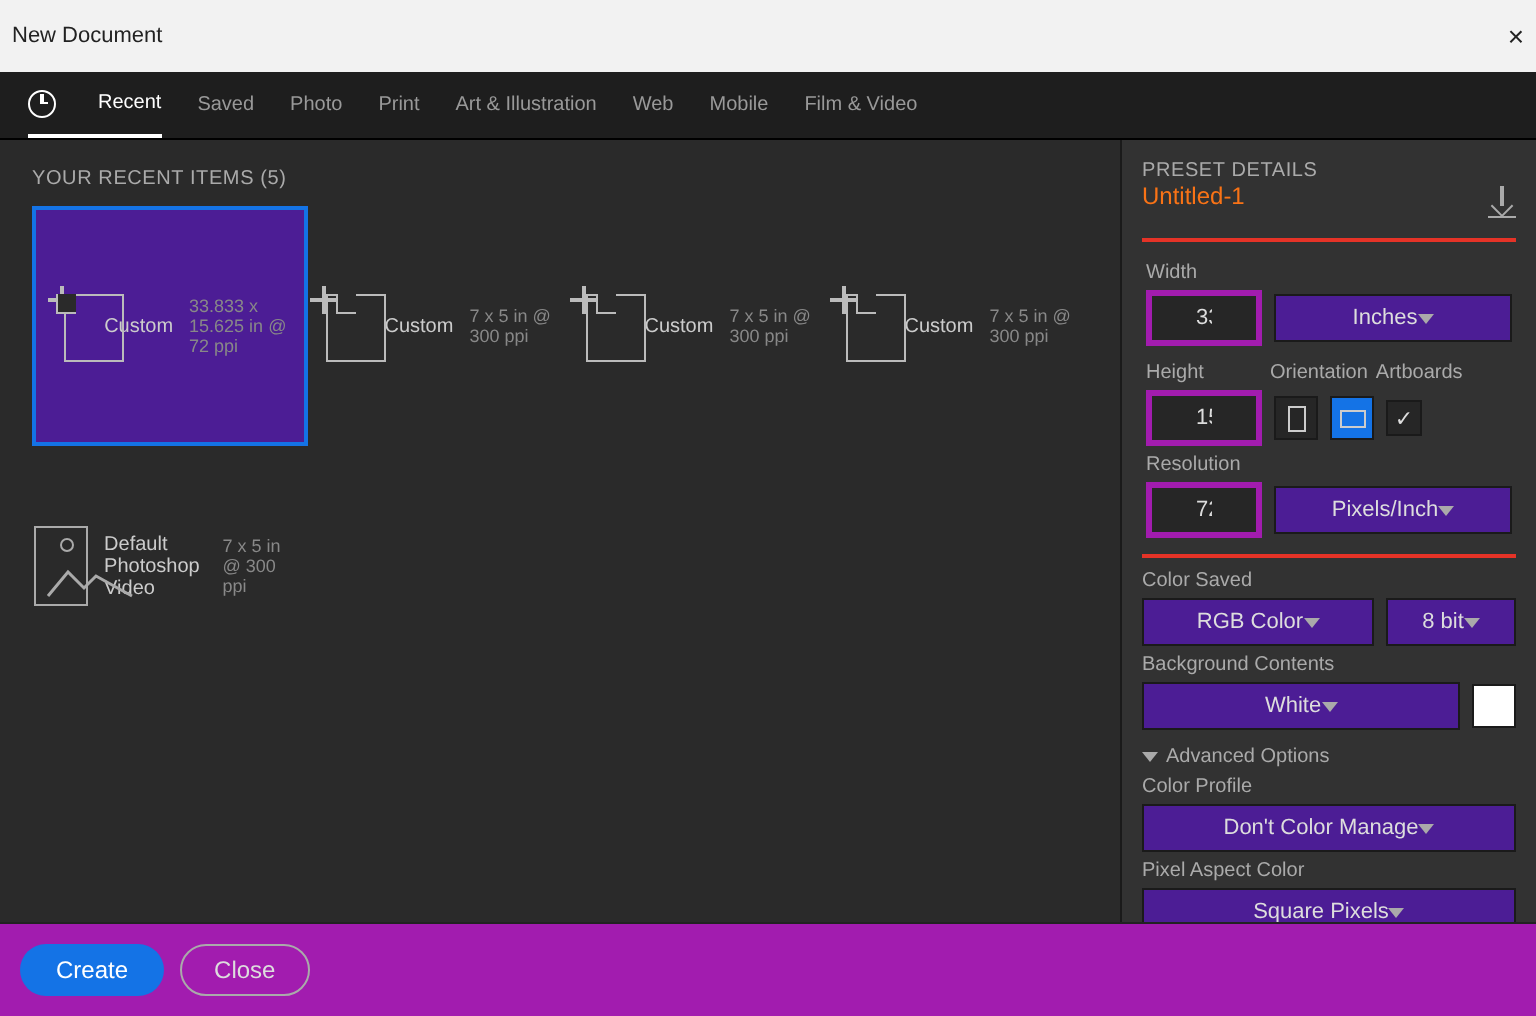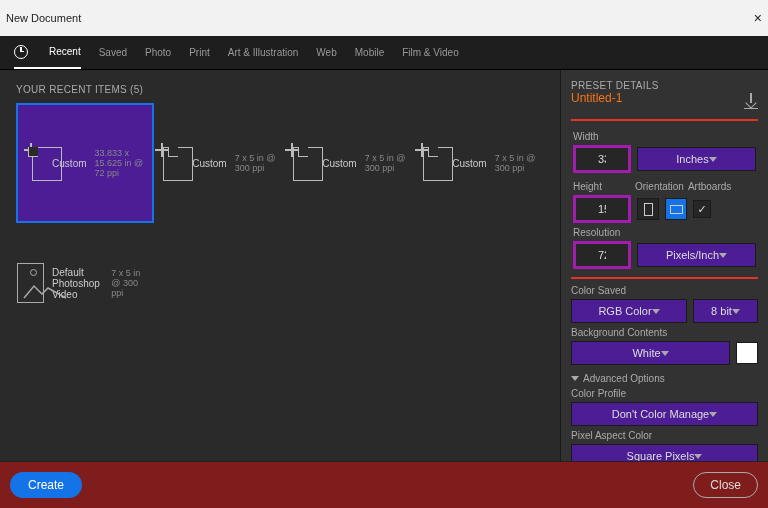--- a/index.html
+++ b/index.html
@@ -48,21 +48,21 @@
 .inp{background:#262626;border:3px solid #a21caf;color:#ddd;font-size:11px;padding:5px 22px;width:58px}
 .sel{background:#4c1d95;border:1px solid #1a1a1a;color:#ddd;font-size:11px;padding:5px 6px;flex:1;display:flex;justify-content:center;align-items:center;cursor:pointer}
 .chev{width:0;height:0;border-left:4px solid transparent;border-right:4px solid transparent;border-top:5px solid #aaa}
 .orient-btn{width:22px;height:22px;background:#262626;border:1px solid #1a1a1a;display:flex;align-items:center;justify-content:center;cursor:pointer}
 .orient-btn.active{background:#1473e6}
 .orient-p{width:9px;height:13px;border:1.5px solid #ccc}
 .orient-l{width:13px;height:9px;border:1.5px solid #ccc}
 .chk{width:18px;height:18px;background:#262626;border:1px solid #1a1a1a;display:flex;align-items:center;justify-content:center;color:#ddd;font-size:11px;cursor:pointer}
 .swatch{width:22px;height:22px;background:#fff;border:1px solid #1a1a1a;cursor:pointer}
 .adv{font-size:10px;color:#aaa;margin:8px 0 4px;display:flex;align-items:center;gap:4px;cursor:pointer}
-.footer{position:absolute;bottom:0;left:0;right:0;background:#7f1d1d;padding:10px;display:flex;justify-content:space-between;gap:8px;border-top:1px solid #222}
+.footer{position:absolute;bottom:0;left:0;right:0;background:#a21caf;padding:10px;display:flex;justify-content:flex-start;gap:8px;border-top:1px solid #222}
 .btn-pri{background:#1473e6;color:#fff;border:none;border-radius:14px;padding:6px 18px;font-size:12px;cursor:pointer}
 .btn-sec{background:transparent;color:#ddd;border:1.5px solid #aaa;border-radius:14px;padding:5px 16px;font-size:12px;cursor:pointer}
 .right-inner{height:calc(100% - 44px);overflow:hidden}
 </style>
 </head>
 <body>
 
 <div class="titlebar">
   <span>New Document</span>
   <span class="close">×</span>

